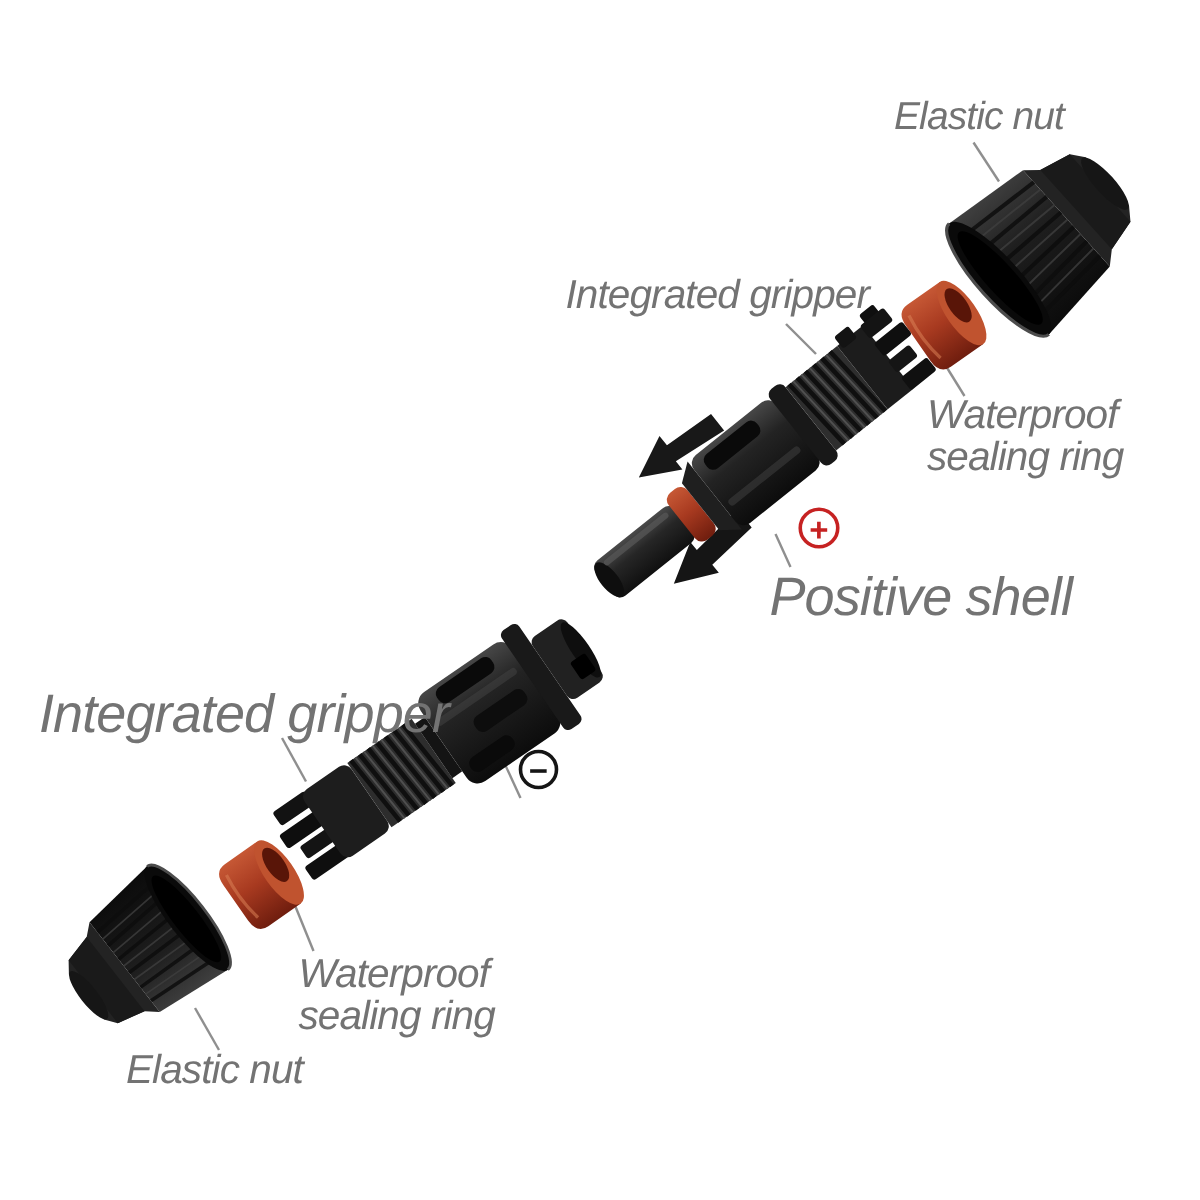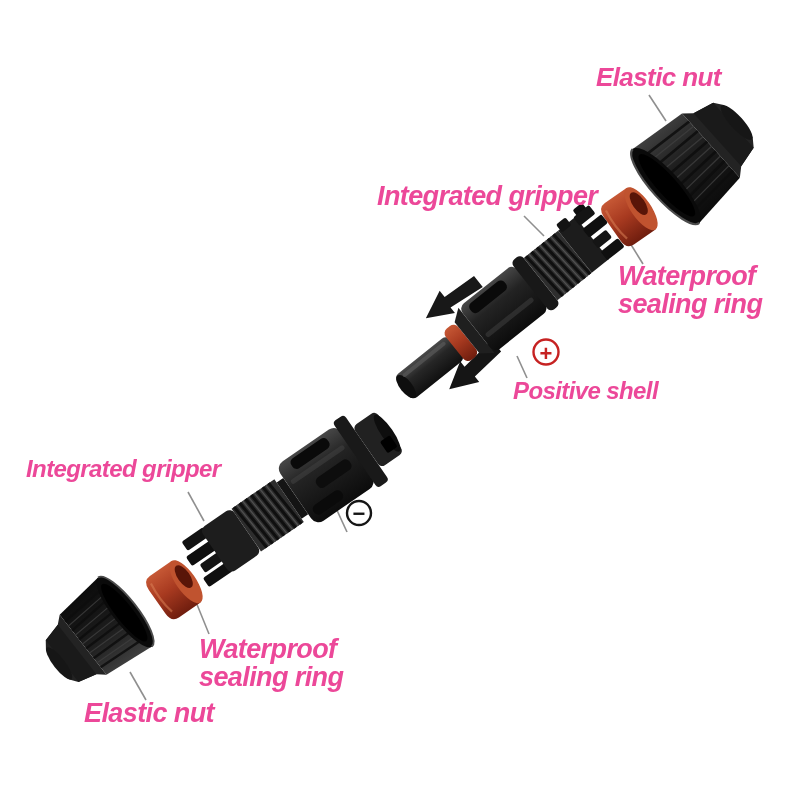--- a/index.html
+++ b/index.html
@@ -5,27 +5,27 @@
   html,body{margin:0;padding:0;}
   body{
     width:800px;height:800px;background:#ffffff;position:relative;overflow:hidden;
     font-family:"Liberation Sans", sans-serif;
   }
   .stage{position:absolute;inset:0;}
   svg.diagram{position:absolute;left:0;top:0;}
   .lbl{
     position:absolute;
     font-family:"Liberation Sans", sans-serif;
-    font-weight:bold;font-style:italic;
-    color:#ec4899;white-space:nowrap;letter-spacing:-0.6px;
+    font-weight:normal;font-style:italic;
+    color:#737373;white-space:nowrap;letter-spacing:-0.6px;
   }
   .lbl.two-line{white-space:normal;}
   .fs26{font-size:26px;}
   .fs27{font-size:27px;line-height:27.5px;}
-  .fs28{font-size:24px;}
+  .fs28{font-size:36px;}
 </style>
 </head>
 <body>
 
 <div class="stage">
 
   <svg class="diagram" width="800" height="800" viewBox="0 0 800 800">
     <defs>
       <linearGradient id="gBody" x1="0" y1="0" x2="0" y2="1">
         <stop offset="0" stop-color="#474747"></stop>

